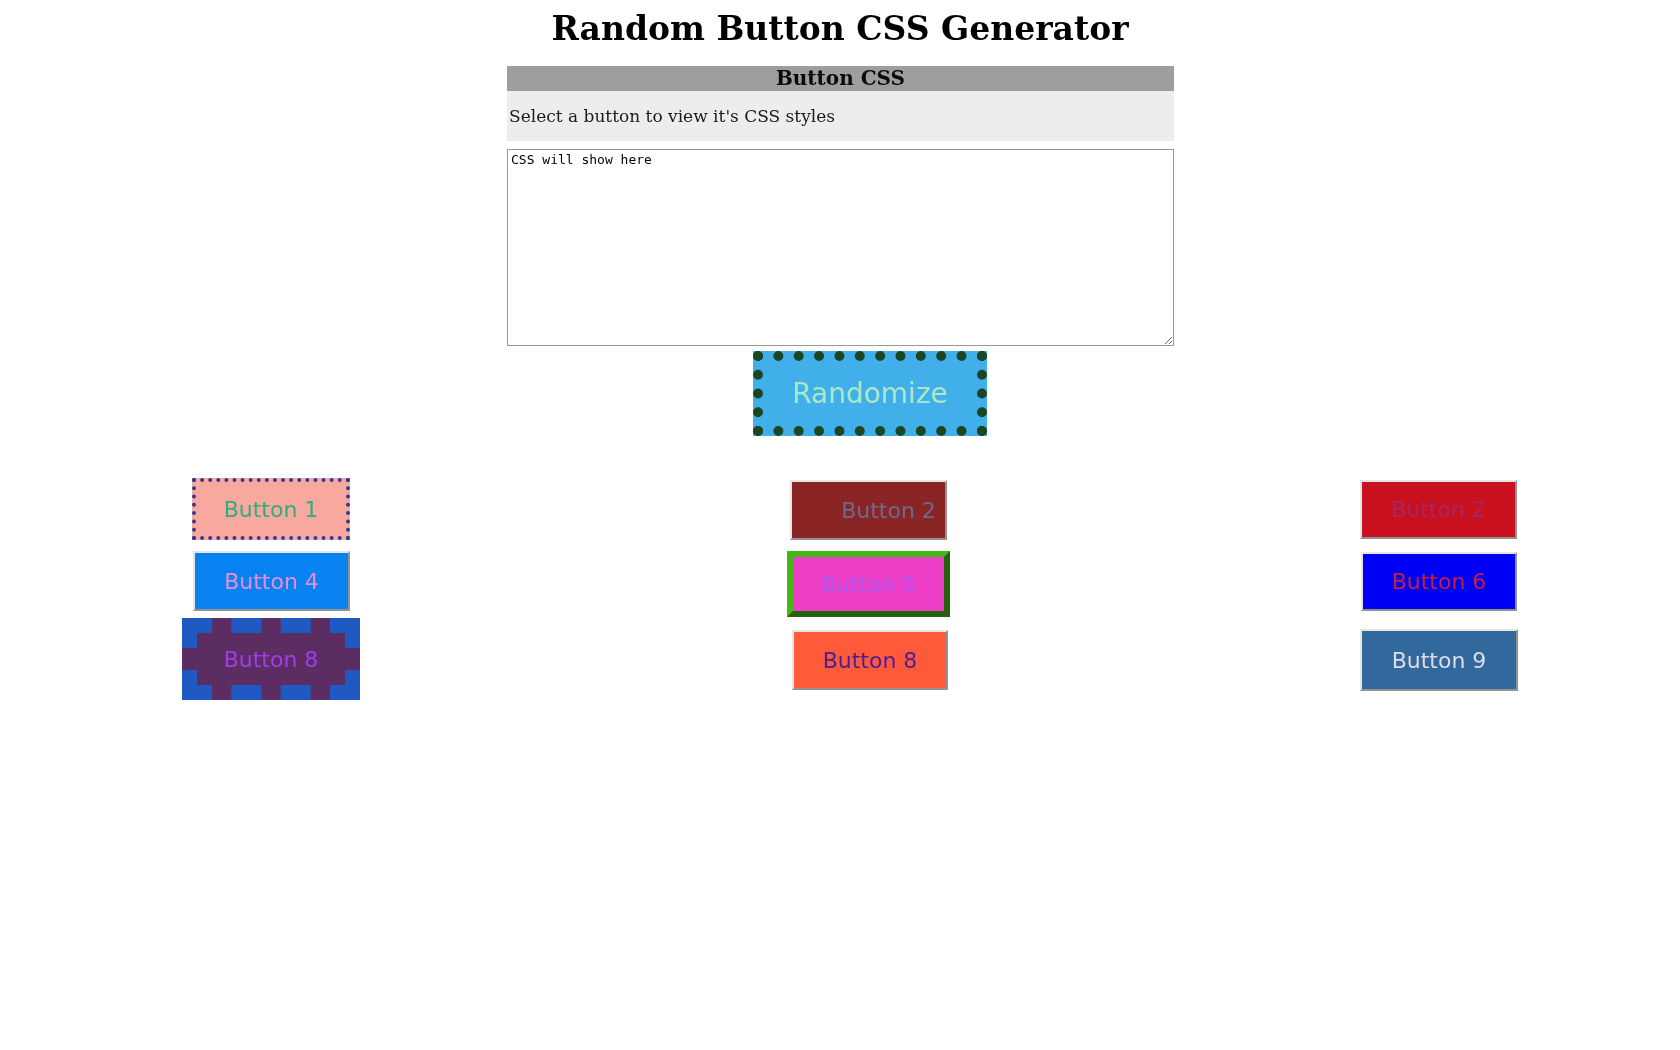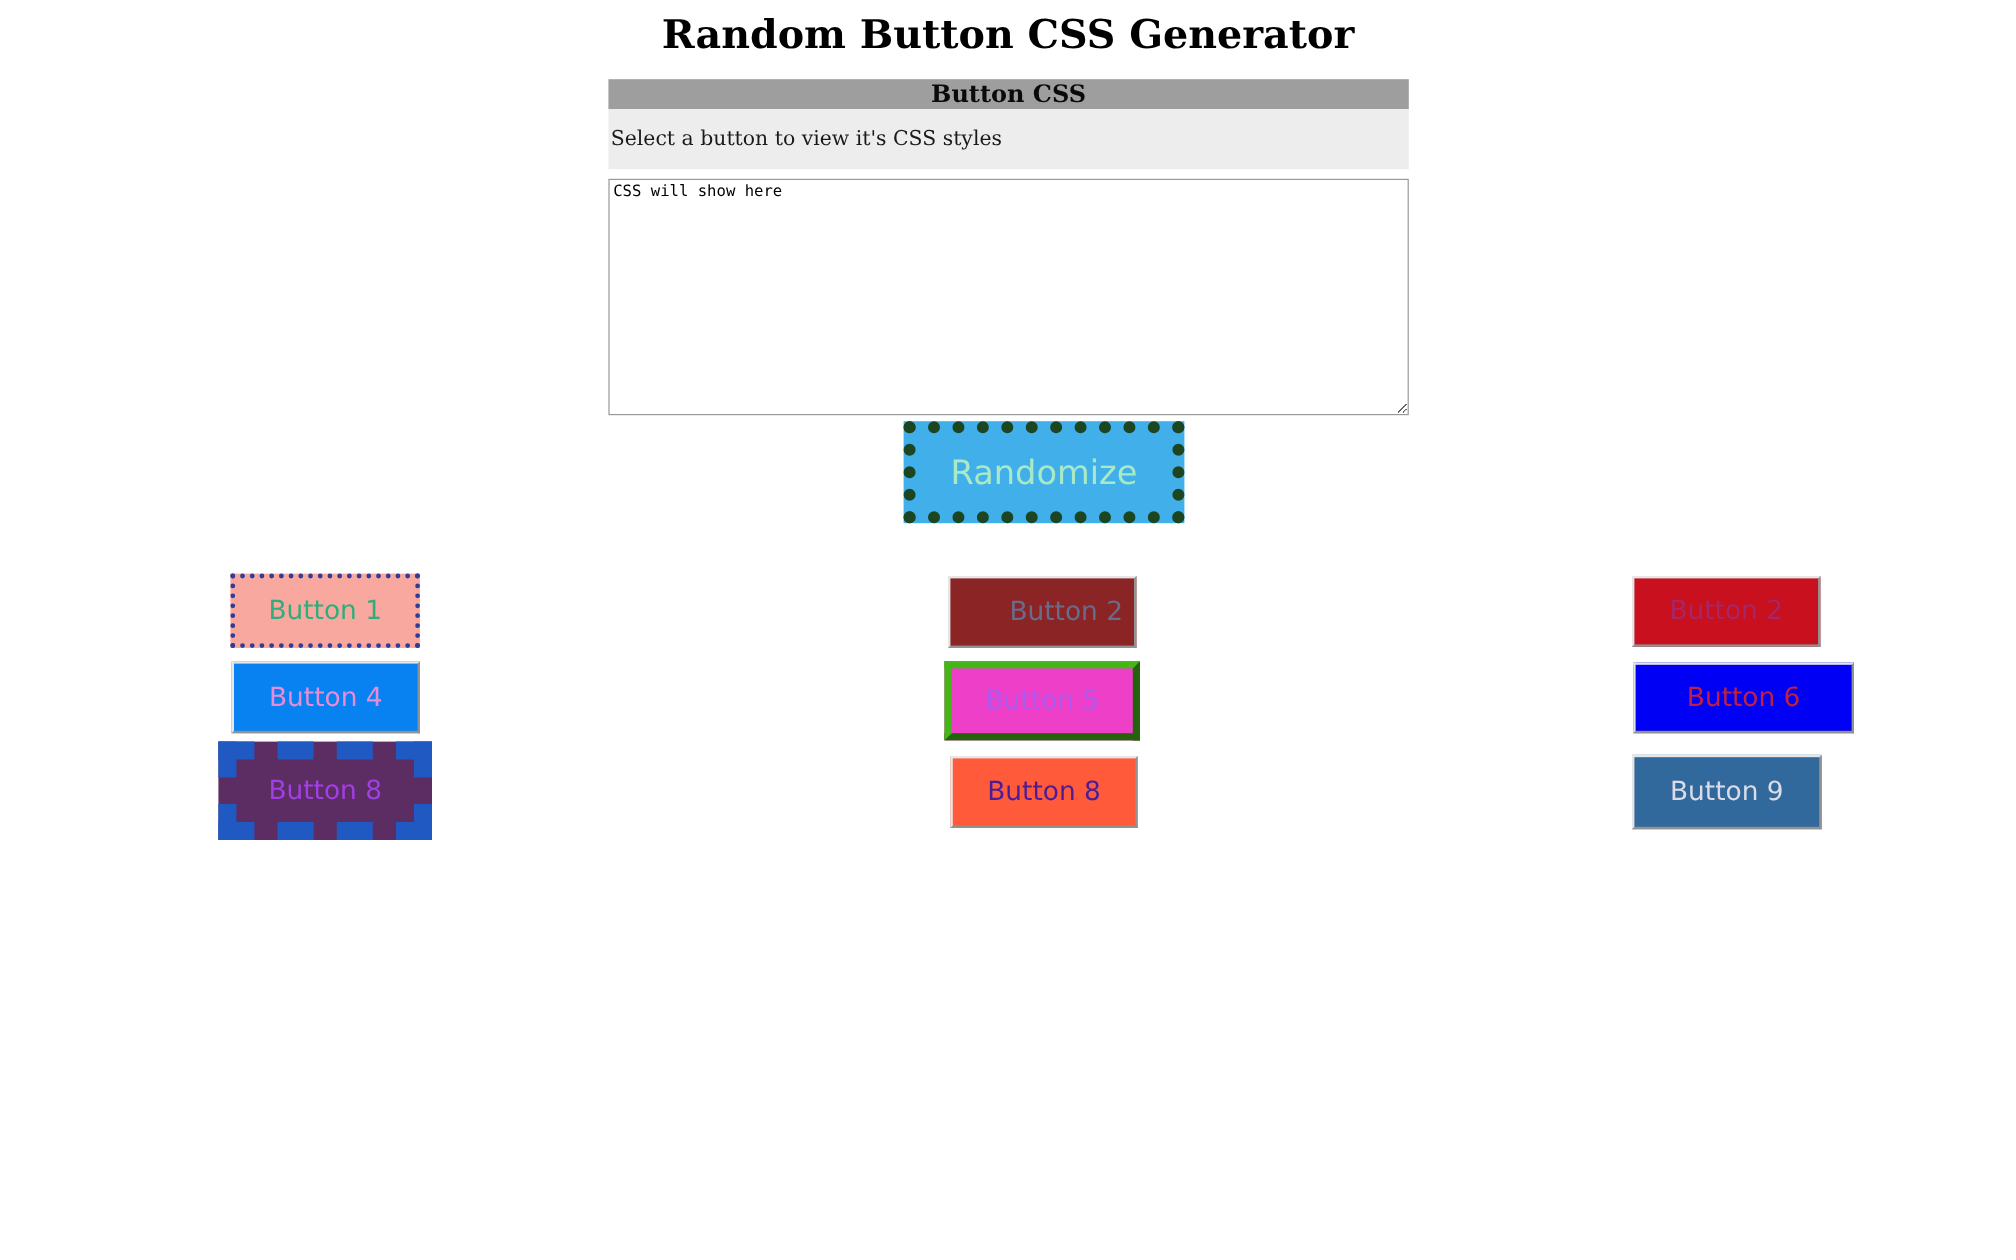--- a/index.html
+++ b/index.html
@@ -95,21 +95,21 @@
     font-size: 22px;
     text-align: center;
     cursor: pointer;
     padding: 0;
   }
   .b1 { left: 192px;  top: 478px; width: 158px; height: 62px; }
   .b2 { left: 790px;  top: 480px; width: 157px; height: 60px; padding-left: 40px; }
   .b3 { left: 1360px; top: 480px; width: 157px; height: 59px; }
   .b4 { left: 193px;  top: 551px; width: 157px; height: 60px; }
   .b5 { left: 787px;  top: 551px; width: 163px; height: 66px; }
-  .b6 { left: 1361px; top: 552px; width: 184px; height: 59px; }
+  .b6 { left: 1361px; top: 552px; width: 156px; height: 59px; }
   .b7 { left: 182px;  top: 618px; width: 178px; height: 82px; }
   .b8 { left: 792px;  top: 630px; width: 156px; height: 60px; }
   .b9 { left: 1360px; top: 629px; width: 158px; height: 62px; }
 </style>
 </head>
 <body>
 
 <h1 class="page-title">Random Button CSS Generator</h1>
 
 <div class="panel">

